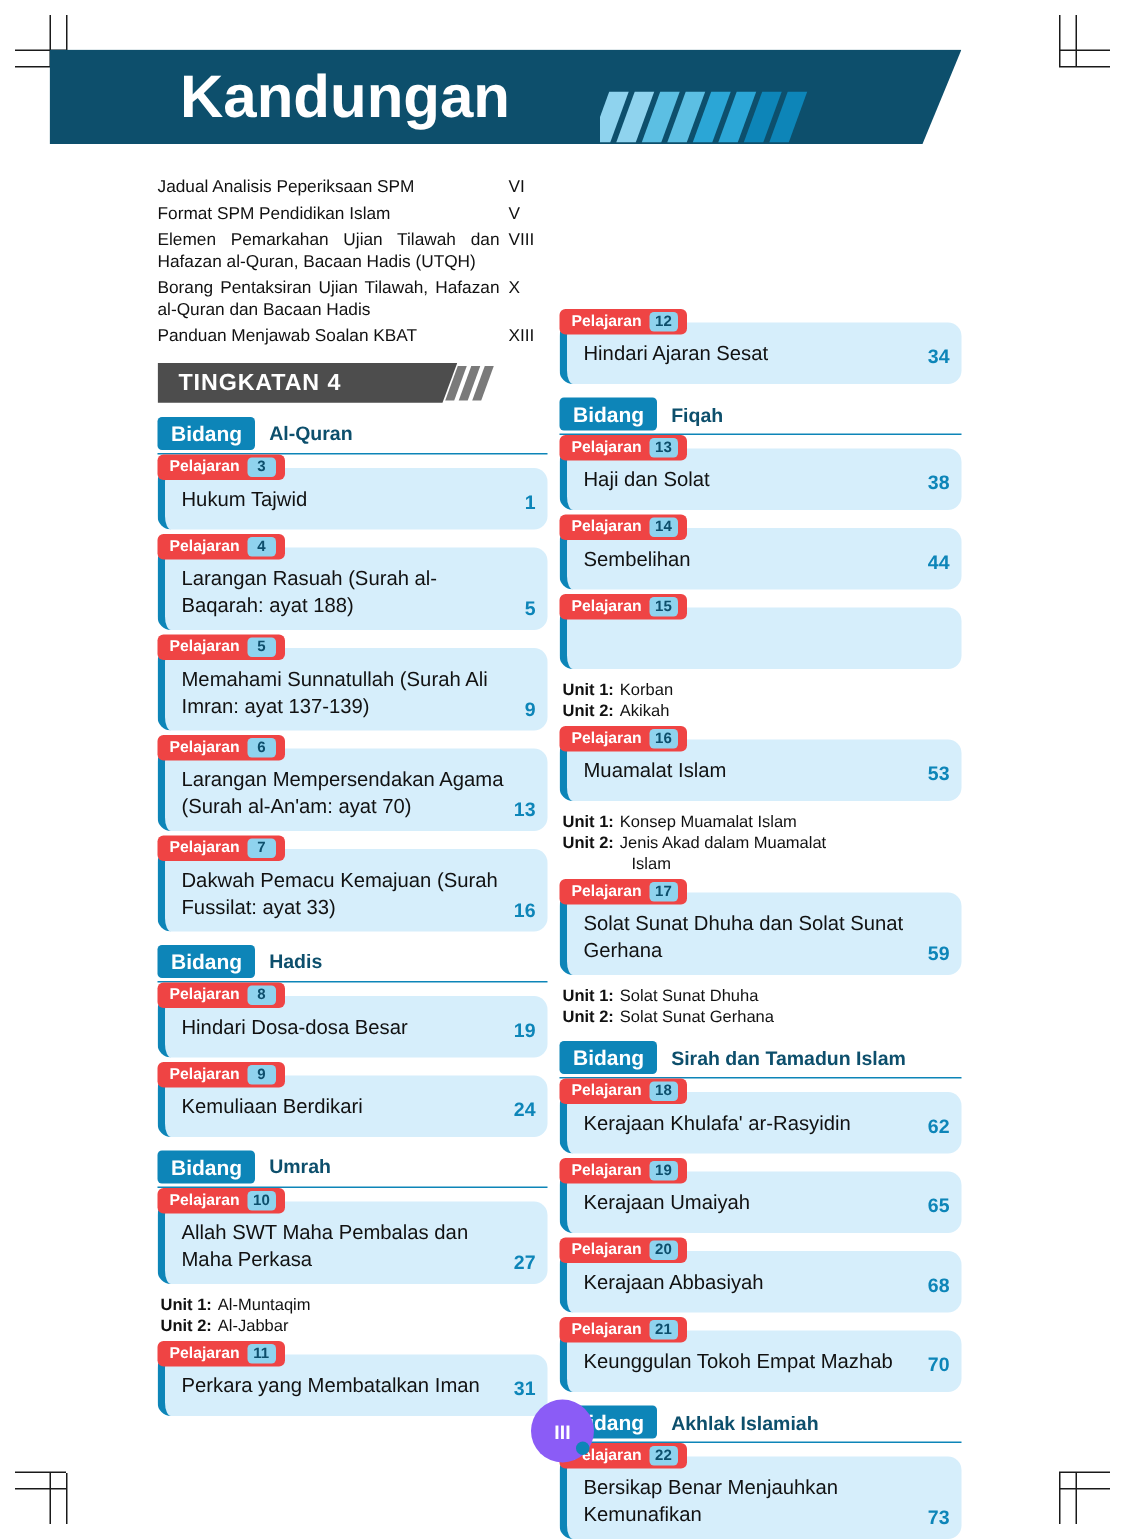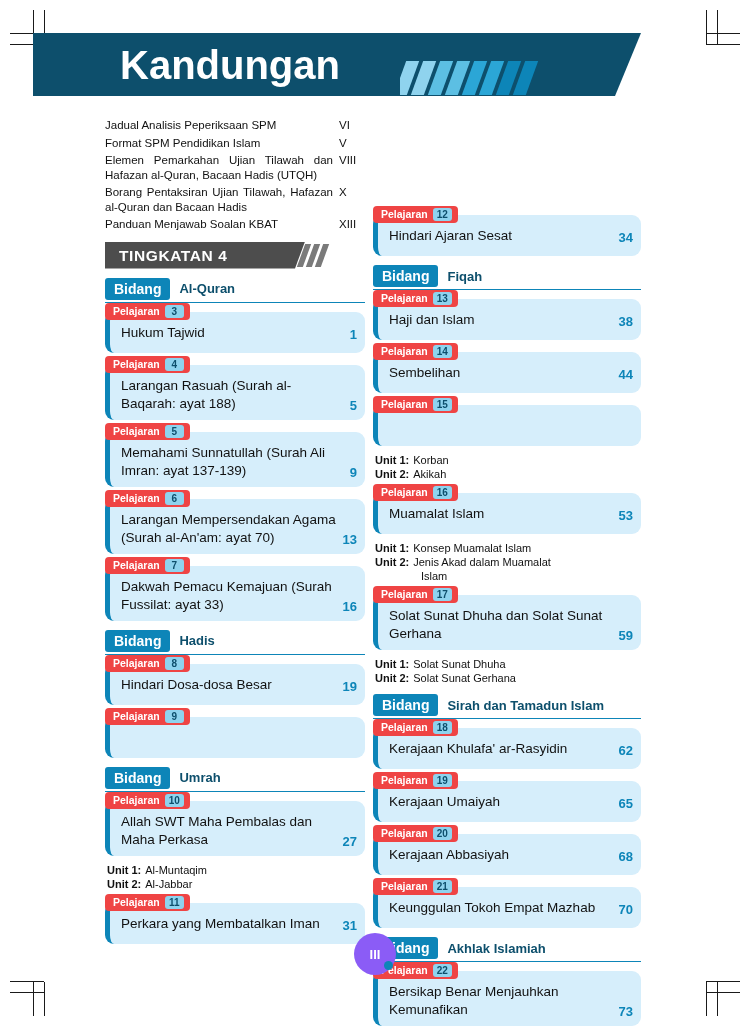--- a/index.html
+++ b/index.html
@@ -416,20 +416,24 @@
             <div class="lesson-body">
               <div class="lesson-title">Hindari Dosa-dosa Besar</div>
               <div class="lesson-page">19</div>
             </div>
           </div>
           <div class="lesson">
             <div class="lesson-tag">
               <span>Pelajaran</span>
               <span class="lesson-num">9</span>
             </div>
+            <div class="lesson-body">
+              <div class="lesson-title">Kemuliaan Berdikari</div>
+              <div class="lesson-page">24</div>
+            </div>
           </div>
           <div class="bidang">
             <span class="bidang-tag">Bidang</span>
             <span class="bidang-name">Umrah</span>
             <span class="bidang-rule"></span>
           </div>
           <div class="lesson">
             <div class="lesson-tag">
               <span>Pelajaran</span>
               <span class="lesson-num">10</span>
@@ -478,21 +482,21 @@
             <span class="bidang-tag">Bidang</span>
             <span class="bidang-name">Fiqah</span>
             <span class="bidang-rule"></span>
           </div>
           <div class="lesson">
             <div class="lesson-tag">
               <span>Pelajaran</span>
               <span class="lesson-num">13</span>
             </div>
             <div class="lesson-body">
-              <div class="lesson-title">Haji dan Islam</div>
+              <div class="lesson-title">Haji dan Solat</div>
               <div class="lesson-page">38</div>
             </div>
           </div>
           <div class="lesson">
             <div class="lesson-tag">
               <span>Pelajaran</span>
               <span class="lesson-num">14</span>
             </div>
             <div class="lesson-body">
               <div class="lesson-title">Sembelihan</div>

